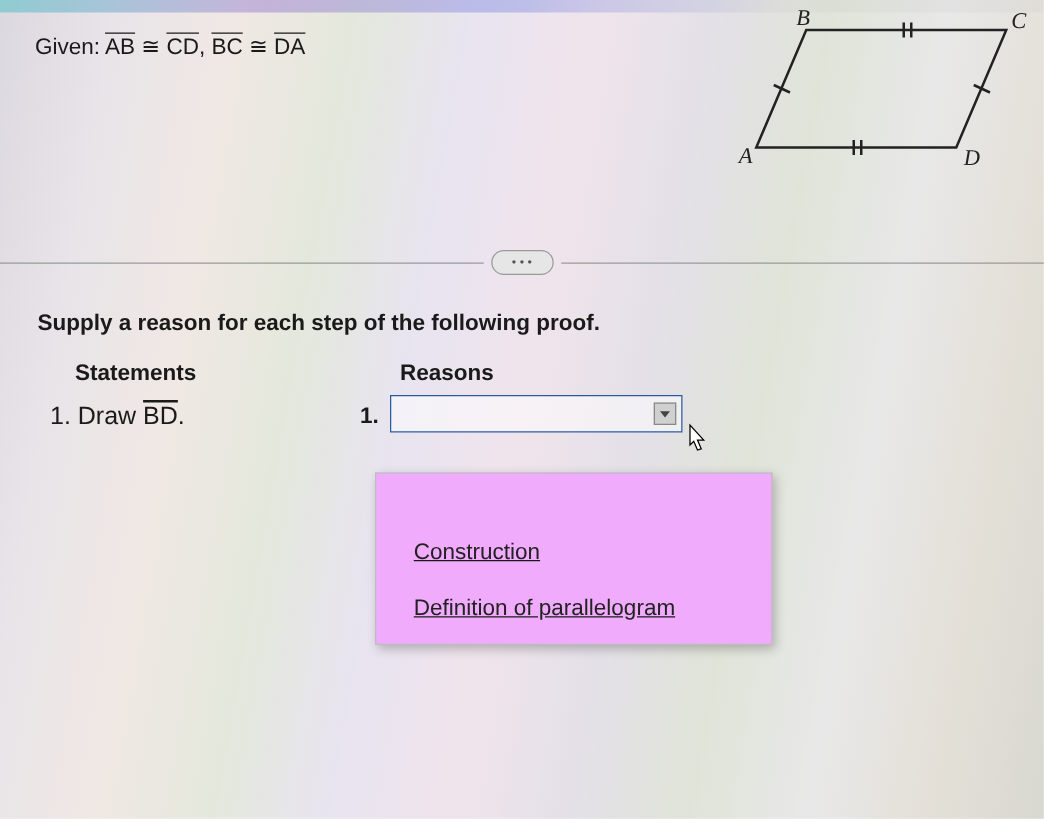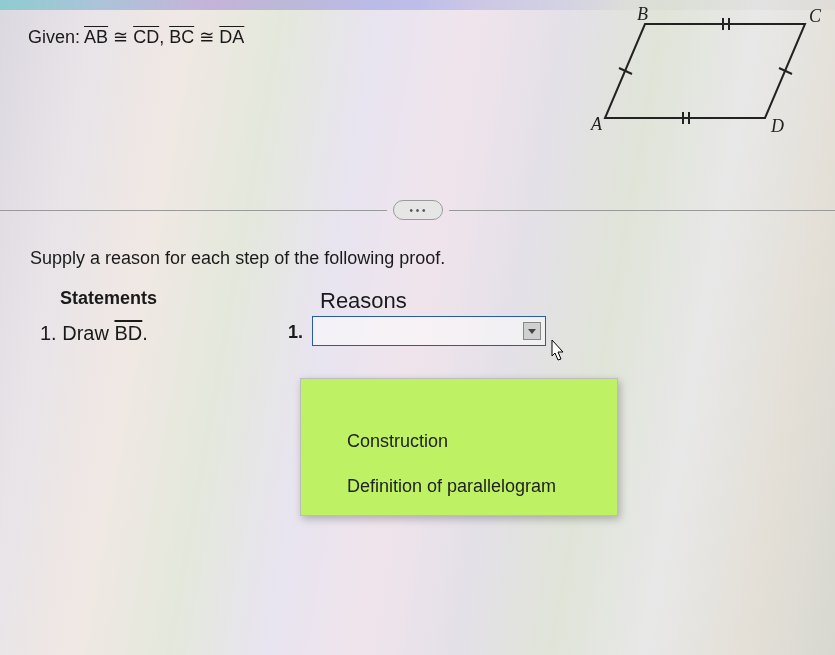--- a/index.html
+++ b/index.html
@@ -78,40 +78,41 @@
     color: #555;
     margin: 0 6px;
     cursor: pointer;
   }
 
   .instruction {
     position: absolute;
     top: 248px;
     left: 30px;
     font-size: 18px;
+    font-weight: bold;
   }
 
   .proof-area {
     position: absolute;
     top: 288px;
     left: 60px;
     right: 40px;
   }
   .hdr-statements {
     position: absolute;
     left: 0; top: 0;
     font-weight: bold;
     font-size: 18px;
     text-align: right;
   }
   .hdr-reasons {
     position: absolute;
     left: 260px; top: 0;
-    font-weight: normal;
-    font-size: 22px;
+    font-weight: bold;
+    font-size: 18px;
   }
   .stmt1 {
     position: absolute;
     left: -20px;
     top: 34px;
     font-size: 20px;
   }
   .stmt1 .ov { text-decoration: overline; }
   .reason-num {
     position: absolute;
@@ -148,24 +149,25 @@
     top: 50px;
     width: 26px;
     height: 26px;
   }
 
   .dropdown {
     position: absolute;
     top: 378px;
     left: 300px;
     width: 318px;
-    background: #bef264;
+    background: #f0abfc;
     border: 1px solid #bdbdbd;
     box-shadow: 2px 3px 8px rgba(0,0,0,0.25);
-    padding: 6px 16px;
+    padding: 6px 0;
+    text-decoration: underline;
   }
   .dropdown .spacer { height: 34px; }
   .dropdown .opt {
     padding: 12px 30px;
     font-size: 18px;
     color: #222;
     cursor: pointer;
   }
 </style>
 </head>

